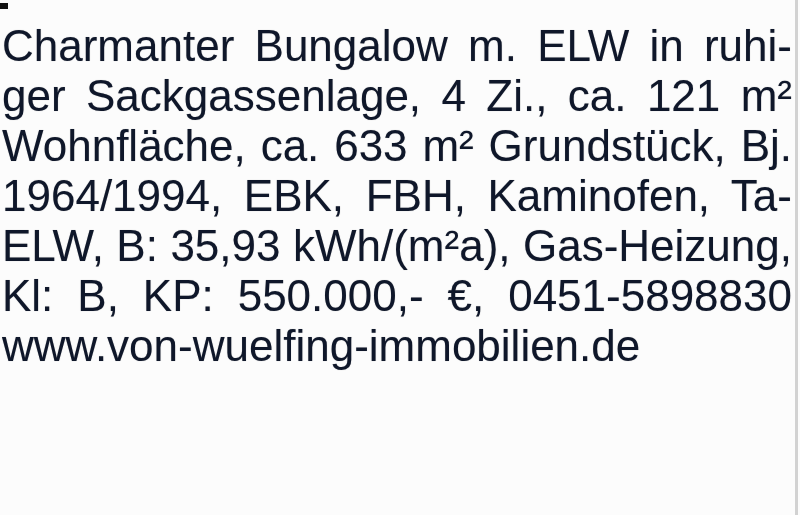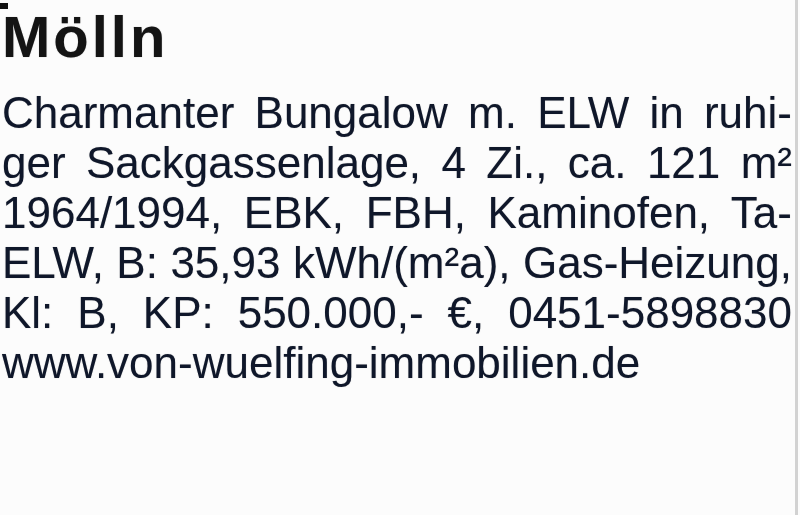--- a/index.html
+++ b/index.html
@@ -67,22 +67,22 @@
     background: #111111;
   }
 </style>
 </head>
 <body>
 
 <div class="corner-artifact"></div>
 <div class="column-rule"></div>
 
 <div class="ad">
-  <h1 class="ad-title">Mölln</h1>
   <div class="ad-body">
     <div class="line">Charmanter Bungalow m. ELW in ruhi-</div>
     <div class="line">ger Sackgassenlage, 4 Zi., ca. 121 m²</div>
+    <div class="line">Wohnfläche, ca. 633 m² Grundstück, Bj.</div>
     <div class="line">1964/1994, EBK, FBH, Kaminofen, Ta-</div>
     <div class="line">ELW, B: 35,93 kWh/(m²a), Gas-Heizung,</div>
     <div class="line">Kl: B, KP: 550.000,- €, 0451-5898830</div>
     <div class="line last">www.von-wuelfing-immobilien.de</div>
   </div>
 </div>
 
 </body></html>

